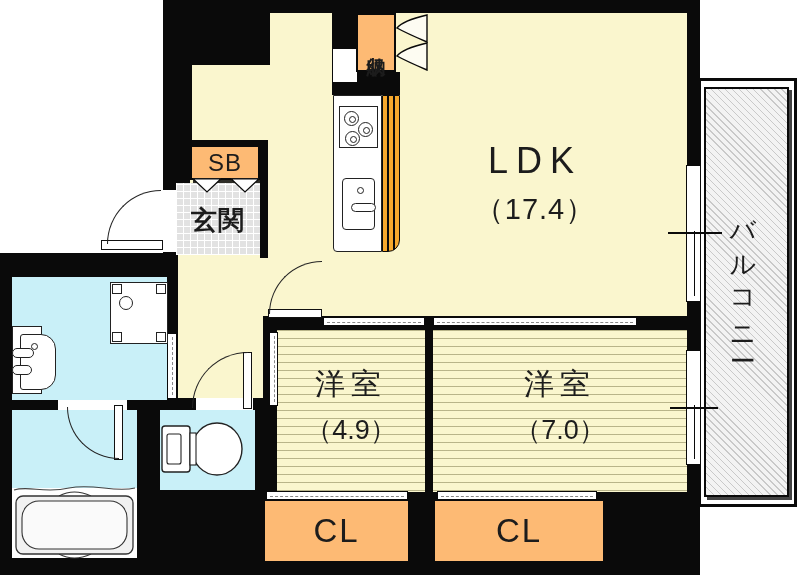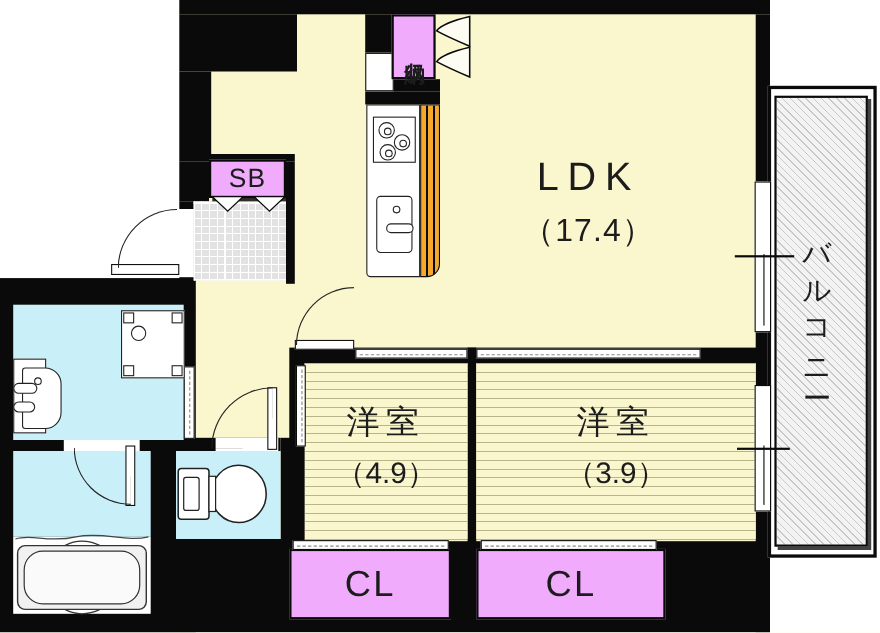--- a/index.html
+++ b/index.html
@@ -9,21 +9,21 @@
     background: #ffffff;
     font-family: "Liberation Sans", "DejaVu Sans", sans-serif;
     color: #1a1a1a;
   }
   .abs { position: absolute; }
   .w { position: absolute; background: #0a0a0a; }          
   .open { position: absolute; background: #ffffff; }       
   .floor-cream { background: #FAF6CE; }
   .floor-cyan  { background: #C9F0F8; }
   .pinkbox {
-    position: absolute; background: #f0abfc; border: 2px solid #0a0a0a;
+    position: absolute; background: #fdba74; border: 2px solid #0a0a0a;
     display: flex; align-items: center; justify-content: center;
   }
   .stripes {
     position: absolute; background-color: #FAF6CE;
     background-image: repeating-linear-gradient(180deg, rgba(120,115,70,.5) 0 1px, transparent 1px 8px);
   }
   .tiles {
     position: absolute; background-color: #E2E2E2;
     background-image:
       repeating-linear-gradient(0deg,  #ffffff 0 1px, transparent 1px 7px),
@@ -192,16 +192,17 @@
   <div class="label" style="left:430px;top:140px;width:210px;">
     <div style="font-size:36px;letter-spacing:8px;">LDK</div>
     <div style="font-size:29px;margin-top:8px;letter-spacing:1px;">（17.4）</div>
   </div>
   <div class="label" style="left:277px;top:364px;width:148px;">
     <div style="font-size:30px;letter-spacing:6px;">洋室</div>
     <div style="font-size:27px;margin-top:7px;">（4.9）</div>
   </div>
   <div class="label" style="left:433px;top:364px;width:254px;">
     <div style="font-size:30px;letter-spacing:6px;">洋室</div>
-    <div style="font-size:27px;margin-top:7px;">（3.9）</div>
-  </div>
+    <div style="font-size:27px;margin-top:7px;">（7.0）</div>
+  </div>
+  <div class="label" style="left:176px;top:203px;width:84px;font-size:26px;font-weight:600;letter-spacing:1px;">玄関</div>
 
 </div>
 
 </body></html>

